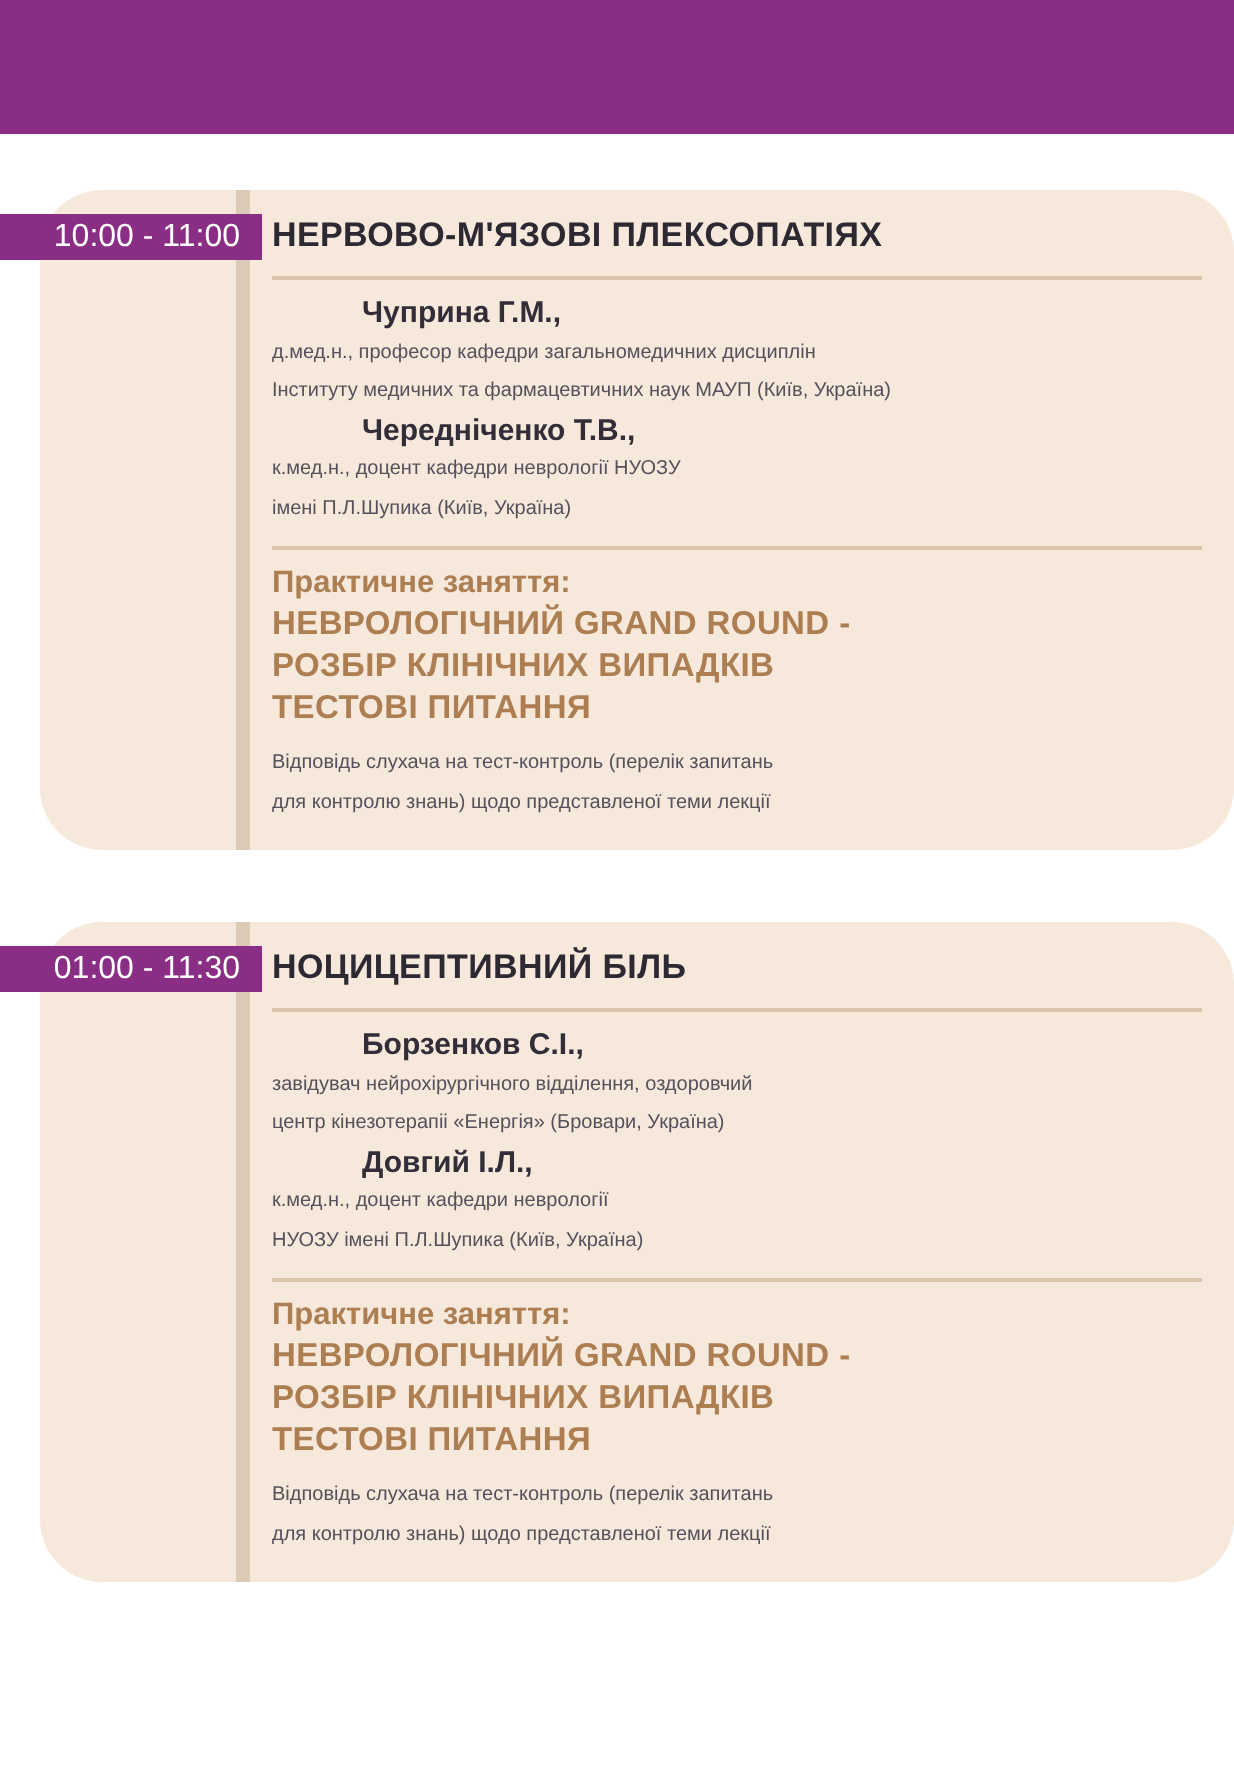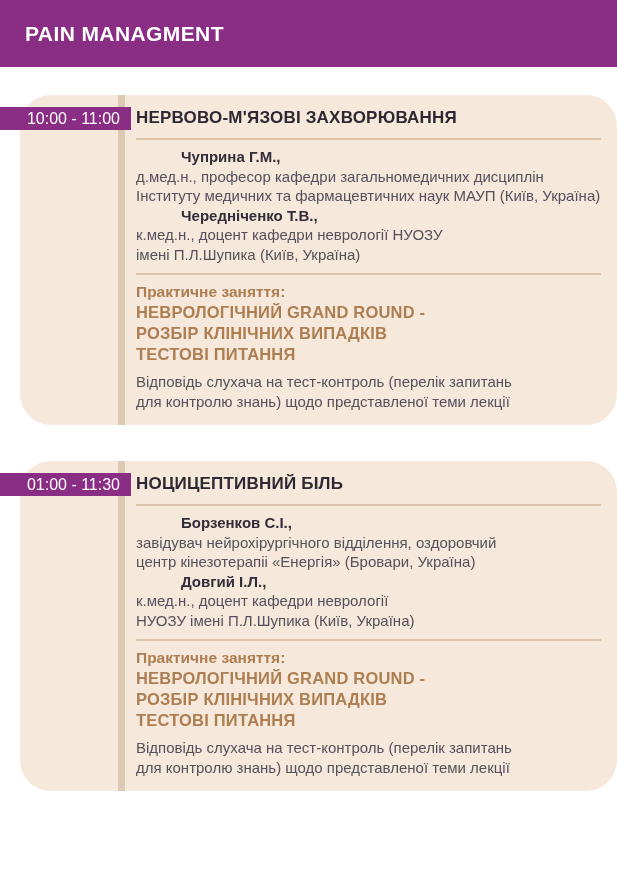--- a/index.html
+++ b/index.html
@@ -77,21 +77,21 @@
   }
   .speaker-name {
     color: #322d39;
     font-size: 15px;
     font-weight: 700;
     line-height: 19.5px;
     margin-left: 45px;
   }
   .speaker-line, .note-line {
     color: #55515c;
-    font-size: 15px;
+    font-size: 10px;
     line-height: 19.5px;
   }
   .practical-label {
     color: #ac7e52;
     font-size: 15.5px;
     font-weight: 700;
     line-height: 20px;
     margin-top: 1px;
   }
   .practical-line {
@@ -100,29 +100,28 @@
     font-weight: 700;
     line-height: 21px;
     letter-spacing: 0.2px;
   }
   .note { margin-top: 7px; }
 </style>
 </head>
 <body>
 
 <div class="header">
-  <div class="header-title">PAIN MANAGMENT</div>
 </div>
 
 <div class="session session-1">
   <div class="accent-strip"></div>
   <div class="time-badge">10:00 - 11:00</div>
 
   <div class="session-title">
-    <div>НЕРВОВО-М'ЯЗОВІ ЗАХВОРЮВАННЯ</div>
+    <div>НЕРВОВО-М'ЯЗОВІ ПЛЕКСОПАТІЯХ</div>
   </div>
 
   <div class="divider"></div>
 
   <div>
     <div class="speaker-name">Чуприна Г.М.,</div>
     <div class="speaker-line">д.мед.н., професор кафедри загальномедичних дисциплін</div>
     <div class="speaker-line">Інституту медичних та фармацевтичних наук МАУП (Київ, Україна)</div>
     <div class="speaker-name">Чередніченко Т.В.,</div>
     <div class="speaker-line">к.мед.н., доцент кафедри неврології НУОЗУ</div>

